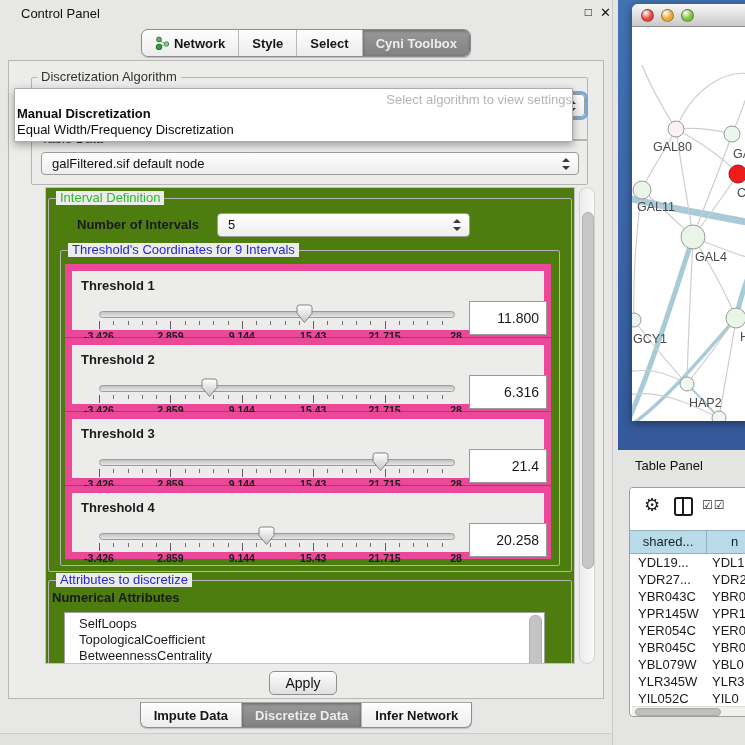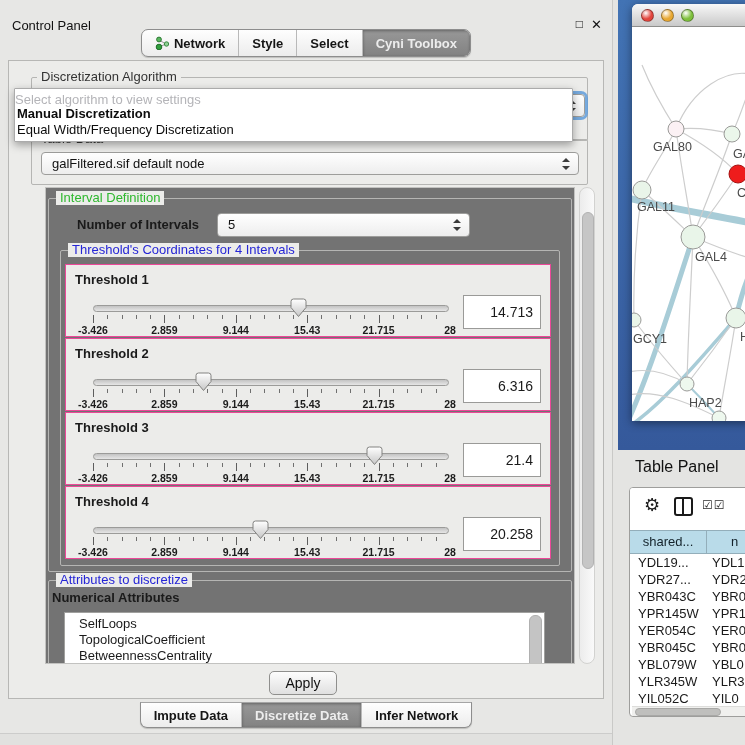--- a/index.html
+++ b/index.html
@@ -1,21 +1,21 @@
 <!DOCTYPE html>
 <html><head>
 <meta charset="utf-8">
 <style>
   html,body{margin:0;padding:0;}
   #root{position:relative;width:745px;height:745px;background:#e7e7e5;overflow:hidden;
         font-family:"Liberation Sans","DejaVu Sans",sans-serif;color:#1a1a1a;
         -webkit-font-smoothing:antialiased;}
   
   .cp{position:absolute;left:0;top:0;width:612px;height:745px;background:#e7e7e5;border-right:1px solid #cfcfcd;}
-  .cp-titlebar{position:absolute;left:2px;top:0;width:100%;height:26px;margin-top:12px;}
+  .cp-titlebar{position:absolute;left:11px;top:0;width:100%;height:26px;}
   .cp-title{position:absolute;left:10px;top:6px;font-size:13px;color:#111;}
   .tb-icons{position:absolute;right:12px;top:5px;font-size:13px;color:#111;display:flex;gap:8px;}
   .tb-icons span{cursor:default;}
   .float-glyph{font-size:12px;}
   .close-glyph{font-weight:bold;}
   
   .seg{display:inline-flex;border:1px solid #8d8d8d;border-radius:7px;overflow:hidden;
        background:linear-gradient(#fefefe,#ececec);box-shadow:0 1px 1px rgba(0,0,0,.18);}
   .seg .segbtn{display:flex;align-items:center;gap:5px;border:0;border-right:1px solid #b9b9b9;
        background:transparent;padding:8px 13px;height:26px;font-family:inherit;
@@ -38,32 +38,32 @@
          color:#111;}
   .combo .spin{position:absolute;right:8px;top:50%;transform:translateY(-50%);width:8px;height:12px;}
   .combo .spin::before{content:"";position:absolute;left:0;top:0;border-left:4px solid transparent;
          border-right:4px solid transparent;border-bottom:4px solid #3b3b3b;}
   .combo .spin::after{content:"";position:absolute;left:0;bottom:0;border-left:4px solid transparent;
          border-right:4px solid transparent;border-top:4px solid #3b3b3b;}
   .combo.focused{box-shadow:0 0 0 3px rgba(98,158,219,.85);}
   
   .popup{position:absolute;left:5px;top:27px;width:557px;height:52px;background:#ffffff;
          border:1px solid #ababab;border-radius:1px;box-shadow:0 3px 8px rgba(0,0,0,.35);z-index:50;}
-  .popup .hint{position:absolute;left:0;top:3px;width:100%;text-align:left;font-size:13px;color:#b4b4b8;}
+  .popup .hint{position:absolute;left:0;top:3px;width:100%;text-align:right;font-size:13px;color:#b4b4b8;}
   .popup .items{position:absolute;left:0;top:17px;width:100%;}
   .popup .item{font-size:13px;line-height:16px;padding-left:2px;color:#0c0c0c;cursor:default;}
   .popup .item.bold{font-weight:bold;}
   
   .viewport{position:absolute;left:36px;top:126px;width:530px;height:477px;overflow:hidden;
-            border:1px solid #c2c2c0;background:#737373;box-sizing:border-box;}
+            border:1px solid #c2c2c0;background:#4d7c0f;box-sizing:border-box;}
   .vsb{position:absolute;left:570px;top:126px;width:16px;height:477px;background:linear-gradient(90deg,#ececec,#fafafa);
        border:1px solid #d2d2d0;border-radius:8px;box-sizing:border-box;}
   .vsb .thumb{position:absolute;left:2px;width:10px;border-radius:6px;background:#c6c6c6;border:1px solid #b2b2b2;}
   
-  .th-box{position:relative;width:486px;height:73px;border:1px solid #ec4899;background:#ececea;
+  .th-box{position:relative;width:486px;height:73px;border:7px solid #ec4899;background:#ececea;
           margin-bottom:1px;box-sizing:border-box;}
   .th-label{position:absolute;left:9px;top:7px;font-size:13px;font-weight:bold;}
   .th-track{position:absolute;left:27px;top:40px;width:356px;height:7px;border:1px solid #9b9b99;
             border-radius:4px;background:linear-gradient(#c3c3c3,#e6e6e6);box-sizing:border-box;cursor:pointer;}
   .th-handle{position:absolute;top:33px;width:17px;height:20px;margin-left:-8px;cursor:grab;}
   .scale{position:absolute;left:27px;top:50px;width:357px;height:22px;}
   .scale .minor{position:absolute;left:0;top:0;width:100%;height:4px;
             background:repeating-linear-gradient(90deg,#6f6f6f 0 1px,transparent 1px 4%);}
   .scale .major{position:absolute;left:0;top:0;width:100%;height:8px;
             background:repeating-linear-gradient(90deg,#5d5d5d 0 1px,transparent 1px 20%);}
@@ -88,21 +88,21 @@
   .net-bg{position:absolute;left:5px;top:0;width:128px;height:450px;
           background:linear-gradient(180deg,#4273b4,#35599b);}
   .net-window{position:absolute;left:19px;top:4px;width:120px;height:417px;border-radius:6px 0 0 0;
           box-shadow:0 2px 10px rgba(0,0,0,.45);overflow:hidden;background:#ffffff;}
   .net-titlebar{position:absolute;left:0;top:0;width:100%;height:23px;
           background:linear-gradient(#f8f8f8,#c9c9c9);border-bottom:1px solid #8e8e8c;box-sizing:border-box;}
   .lights{position:absolute;left:9px;top:5px;display:flex;gap:7px;}
   .light{width:13px;height:13px;border-radius:50%;border:1px solid rgba(0,0,0,.35);box-sizing:border-box;}
   .net-canvas{position:absolute;left:0;top:23px;width:120px;height:394px;background:#ffffff;}
   .tp-bar{position:absolute;left:5px;top:450px;width:128px;height:30px;}
-  .tp-title{position:absolute;left:17px;top:8px;font-size:16px;color:#111;text-align:center;}
+  .tp-title{position:absolute;left:17px;top:8px;font-size:13px;color:#111;text-align:center;}
   .tp-card{position:absolute;left:16px;top:487px;width:125px;height:230px;background:#ffffff;
            border:1px solid #9e9e9c;border-radius:4px;overflow:hidden;box-sizing:border-box;}
   .tp-toolbar{position:absolute;left:0;top:0;width:100%;height:38px;background:#ffffff;}
   .gear{position:absolute;left:14px;top:6px;font-size:18px;color:#1c1c1c;line-height:22px;}
   .split-icon{position:absolute;left:44px;top:9px;width:15px;height:15px;border:2px solid #1a1a1a;border-radius:3px;}
   .split-icon::before{content:"";position:absolute;left:6px;top:0;width:2px;height:15px;background:#1a1a1a;}
   .checks{position:absolute;left:72px;top:10px;font-size:12px;color:#2a2a2a;letter-spacing:1px;}
   .tp-header{position:absolute;left:0;top:42px;width:200px;height:24px;display:flex;}
   .tp-hcell{background:#b9dbe9;border:1px solid #93aeba;border-left:0;box-sizing:border-box;
             font-size:13px;line-height:22px;text-align:center;color:#13222a;}
@@ -191,40 +191,40 @@
         <div class="grp" style="left:2px;top:10px;width:522px;height:372px;"></div>
         <span class="grp-title" style="left:10px;top:3px;color:#2eb82e;">Interval Definition</span>
 
         <span class="bold-label" style="left:31px;top:29px;">Number of Intervals</span>
         <div class="combo" style="left:171px;top:25px;width:253px;height:24px;">
           <span>5</span>
           <span class="spin"></span>
         </div>
 
         <div class="grp" style="left:14px;top:62px;width:498px;height:314px;"></div>
-        <span class="grp-title" style="left:22px;top:55px;color:#2525d6;">Threshold's Coordinates for 4 Intervals</span>
+        <span class="grp-title" style="left:22px;top:55px;color:#2525d6;">Threshold's Coordinates for 9 Intervals</span>
 
         <div id="thresholdStack" style="position:absolute;left:19px;top:76px;width:486px;">
             <div class="th-box">
     <span class="th-label">Threshold 1</span>
     <div class="th-track"></div>
     <svg class="th-handle" width="17" height="20" viewBox="0 0 17 20" style="left: 232.482px;">
       <path d="M3.5 1 H13.5 Q16 1 16 3.5 V9.5 L8.5 18.5 L1 9.5 V3.5 Q1 1 3.5 1 Z" fill="url(#hgrad)" stroke="#828280" stroke-width="1"></path>
     </svg>
     <div class="scale">
       <div class="minor"></div>
                 <div class="major"></div>
     <span class="tlabel" style="left: 0%;">-3.426</span>
                 <span class="tlabel" style="left: 20%;">2.859</span>
                 <span class="tlabel" style="left: 40%;">9.144</span>
                 <span class="tlabel" style="left: 60%;">15.43</span>
                 <span class="tlabel" style="left: 80%;">21.715</span>
                 <span class="tlabel" style="left: 100%;">28</span>
               </div>
-    <div class="th-value">14.713</div>
+    <div class="th-value">11.800</div>
   </div>
             <div class="th-box">
     <span class="th-label">Threshold 2</span>
     <div class="th-track"></div>
     <svg class="th-handle" width="17" height="20" viewBox="0 0 17 20" style="left: 137.359px;">
       <path d="M3.5 1 H13.5 Q16 1 16 3.5 V9.5 L8.5 18.5 L1 9.5 V3.5 Q1 1 3.5 1 Z" fill="url(#hgrad)" stroke="#828280" stroke-width="1"></path>
     </svg>
     <div class="scale">
       <div class="minor"></div>
                 <div class="major"></div>

